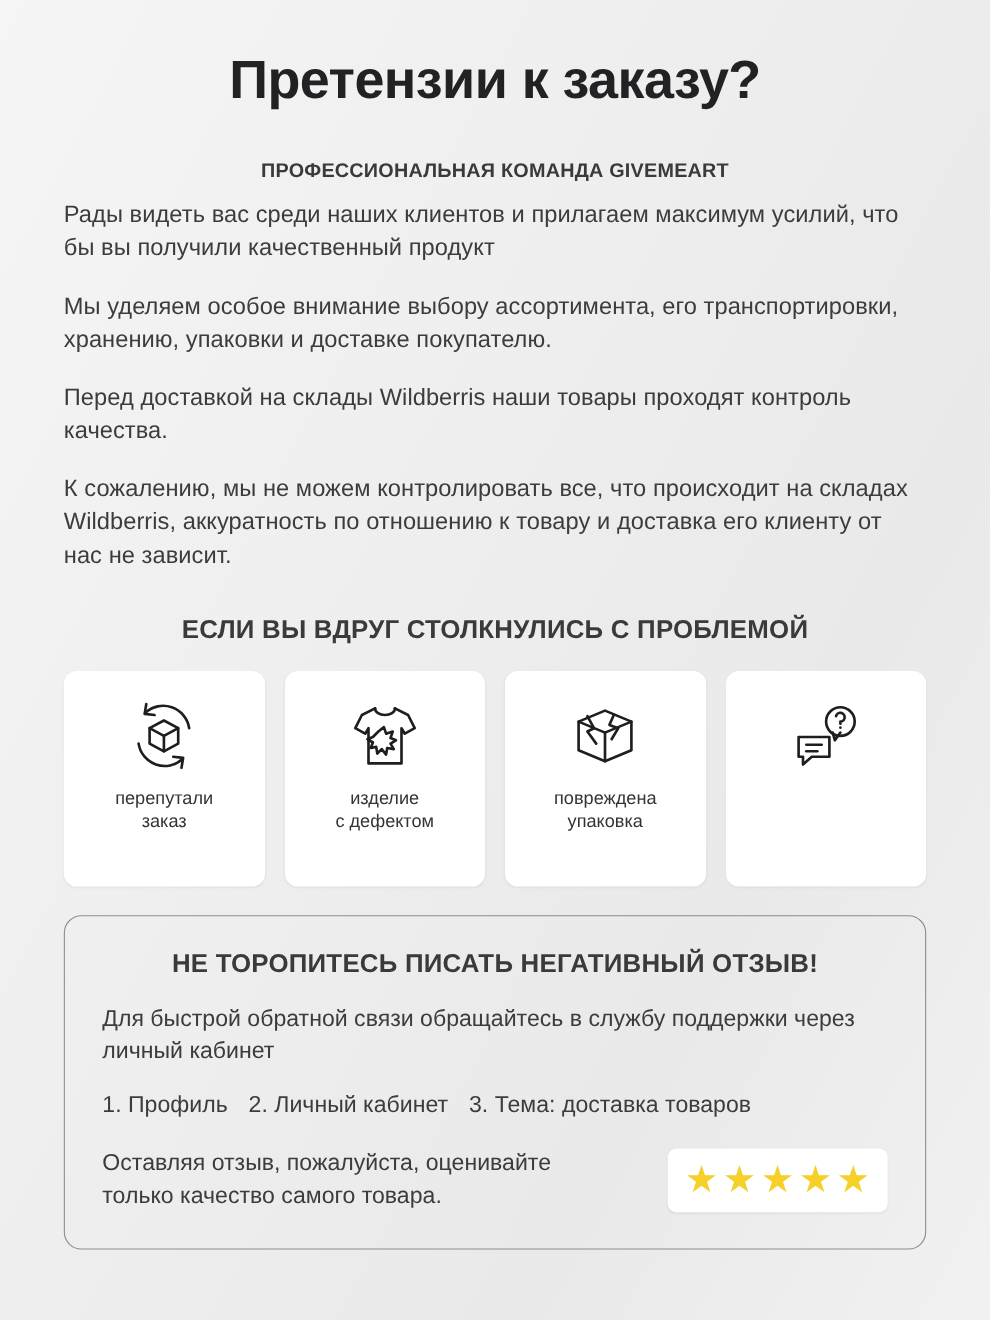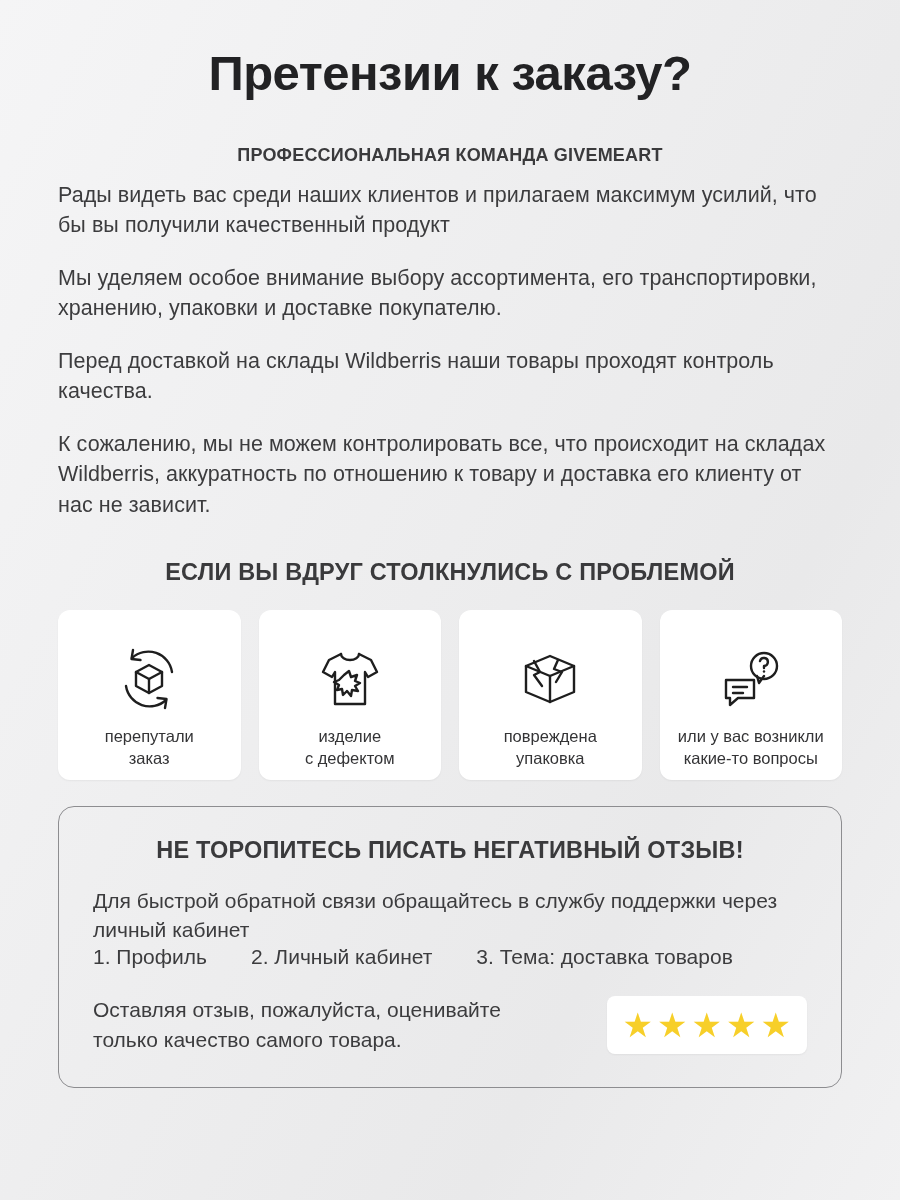--- a/index.html
+++ b/index.html
@@ -60,25 +60,25 @@
 
   .cards {
     display: flex;
     gap: 18px;
     margin-top: 24px;
   }
   .card {
     flex: 1 1 0;
     background: #fff;
     border-radius: 12px;
-    height: 170px;
+    height: 196px;
     display: flex;
     flex-direction: column;
     align-items: center;
-    justify-content: center;
+    justify-content: flex-start;
     padding-top: 20px;
     box-sizing: border-box;
     box-shadow: 0 1px 2px rgba(0,0,0,0.05);
   }
   .card .icon {
     height: 78px;
     display: flex;
     align-items: center;
     justify-content: center;
   }
@@ -107,21 +107,22 @@
     color: #3a3a3c;
   }
   .notice-para {
     margin: 22px 0 0 0;
     font-size: 21px;
     line-height: 1.42;
     color: #3c3c3e;
   }
   .steps {
     display: flex;
-    gap: 44px;
+    gap: 19px;
+    margin-top: 22px;
     font-size: 21px;
     color: #3c3c3e;
   }
   .step { white-space: nowrap; }
   .bottom-row {
     margin-top: 26px;
     display: flex;
     align-items: center;
     justify-content: space-between;
   }
@@ -210,22 +211,20 @@
         <svg width="74" height="74" viewBox="0 0 74 74" fill="none" stroke="#1e1e1e" stroke-width="2.4" stroke-linecap="round" stroke-linejoin="round">
           <circle cx="50" cy="24" r="13"></circle>
           <path d="M50 34 L45 41 L43 34"></path>
           <path d="M46 19 a4 4 0 1 1 4 5 v2"></path>
           <circle cx="50" cy="29.5" r="1.2" fill="#1e1e1e" stroke="none"></circle>
           <path d="M12 38 H40 V56 H24 L16 63 V56 H12 Z"></path>
           <path d="M19 45 H33"></path>
           <path d="M19 51 H29"></path>
         </svg>
       </div>
-      <div class="card-label">или у вас возникли
-какие-то вопросы</div>
     </div>
 
   </div>
 
   <div class="notice">
     <h2 class="notice-head">НЕ ТОРОПИТЕСЬ ПИСАТЬ НЕГАТИВНЫЙ ОТЗЫВ!</h2>
     <p class="notice-para">Для быстрой обратной связи обращайтесь в службу поддержки через личный кабинет</p>
     <div class="steps">
       <span class="step">1. Профиль</span>
       <span class="step">2. Личный кабинет</span>

